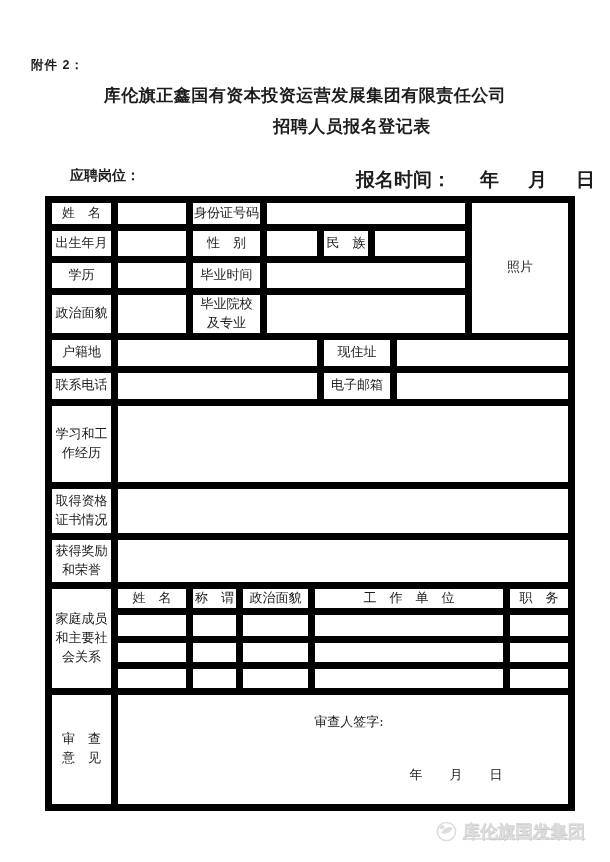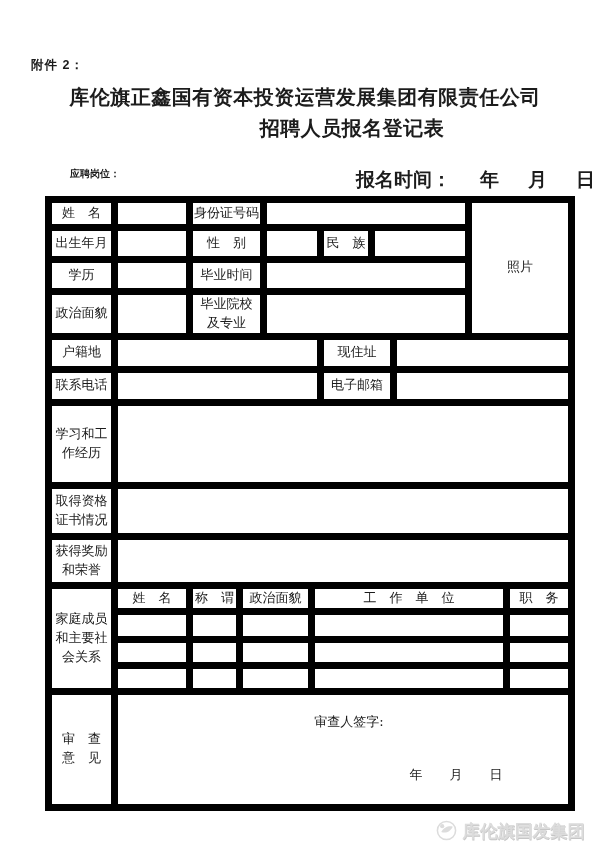--- a/index.html
+++ b/index.html
@@ -9,27 +9,27 @@
     overflow:hidden;
   }
   .attachment{
     position:absolute;left:31px;top:57px;
     font-family:"Liberation Sans","DejaVu Sans",sans-serif;
     font-weight:700;font-size:12.5px;letter-spacing:1px;
   }
   .title{
     position:absolute;left:0;width:100%;text-align:center;
     font-family:"Liberation Sans","DejaVu Sans",sans-serif;
-    font-weight:700;font-size:20px;letter-spacing:0.5px;
+    font-weight:700;font-size:17px;letter-spacing:0.5px;
   }
   .title.l1{top:84px;}
   .title.l2{top:115px;margin-left:47px;}
   .meta-pos{
     position:absolute;left:70px;top:167px;
-    font-weight:700;font-size:10px;
+    font-weight:700;font-size:14px;
   }
   .meta-date{
     position:absolute;left:356px;top:167px;
     font-weight:700;font-size:19px;
   }
   .meta-date .gap{margin-left:29px;}
   table.form-table{
     position:absolute;left:45px;top:196px;width:523px;
     border-collapse:collapse;table-layout:fixed;
     border:2px solid #2b2b2b;
@@ -40,24 +40,25 @@
     text-align:center;vertical-align:middle;
     padding:0;white-space:pre-line;
     overflow:hidden;
   }
   .review-cell{position:relative;}
   .review-cell .sign-line{position:relative;left:6px;text-align:center;}
   .review-cell .date-line{position:relative;left:113px;margin-top:15px;text-align:center;}
   .review-cell .date-line .gap{margin-left:27px;}
   .footer-brand{
     position:absolute;right:25px;top:819px;
-    display:flex;gap:5px;
+    display:flex;align-items:center;gap:5px;
     font-family:"Liberation Sans","DejaVu Sans",sans-serif;
     font-weight:700;font-size:17.5px;color:#dcdcdc;
     text-shadow:0.5px 0.5px 0 #c6c6c6;
+    text-decoration:underline;
   }
   .footer-brand svg{display:block;}
 </style>
 </head>
 <body>
 
 <div class="page">
 
   <div class="attachment">附件 2：</div>
   <div class="title l1">库伦旗正鑫国有资本投资运营发展集团有限责任公司</div>

